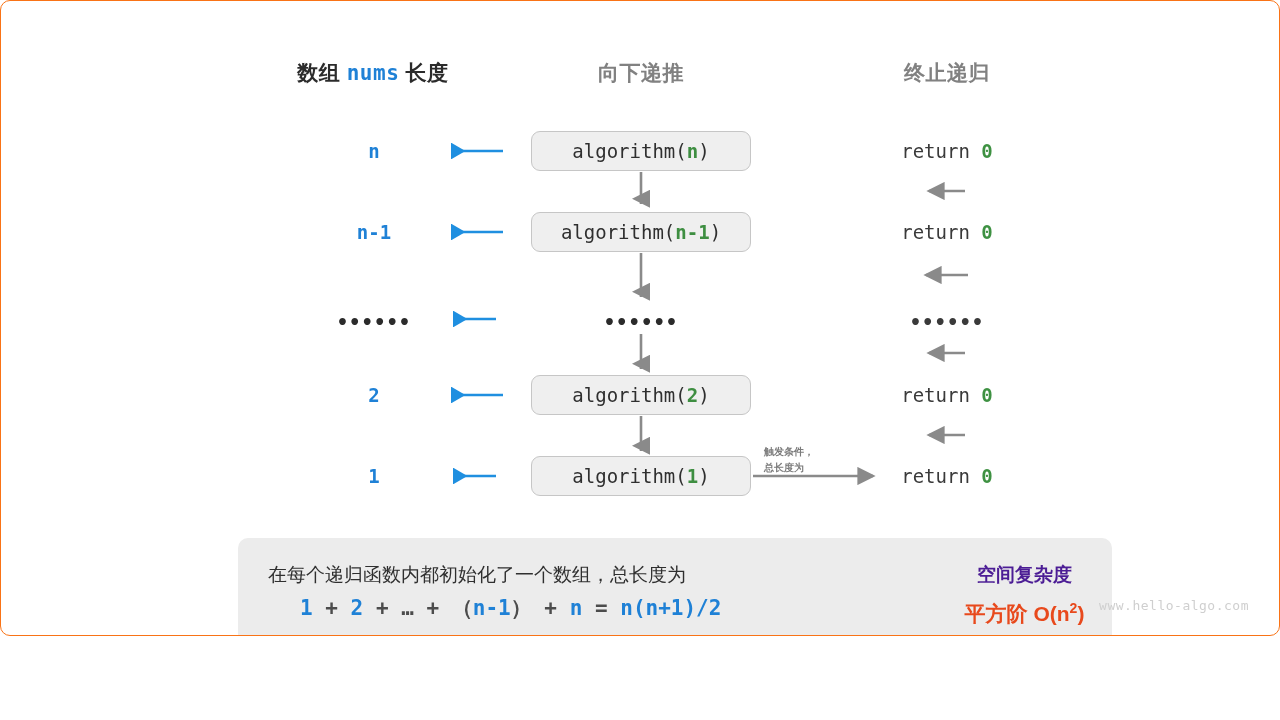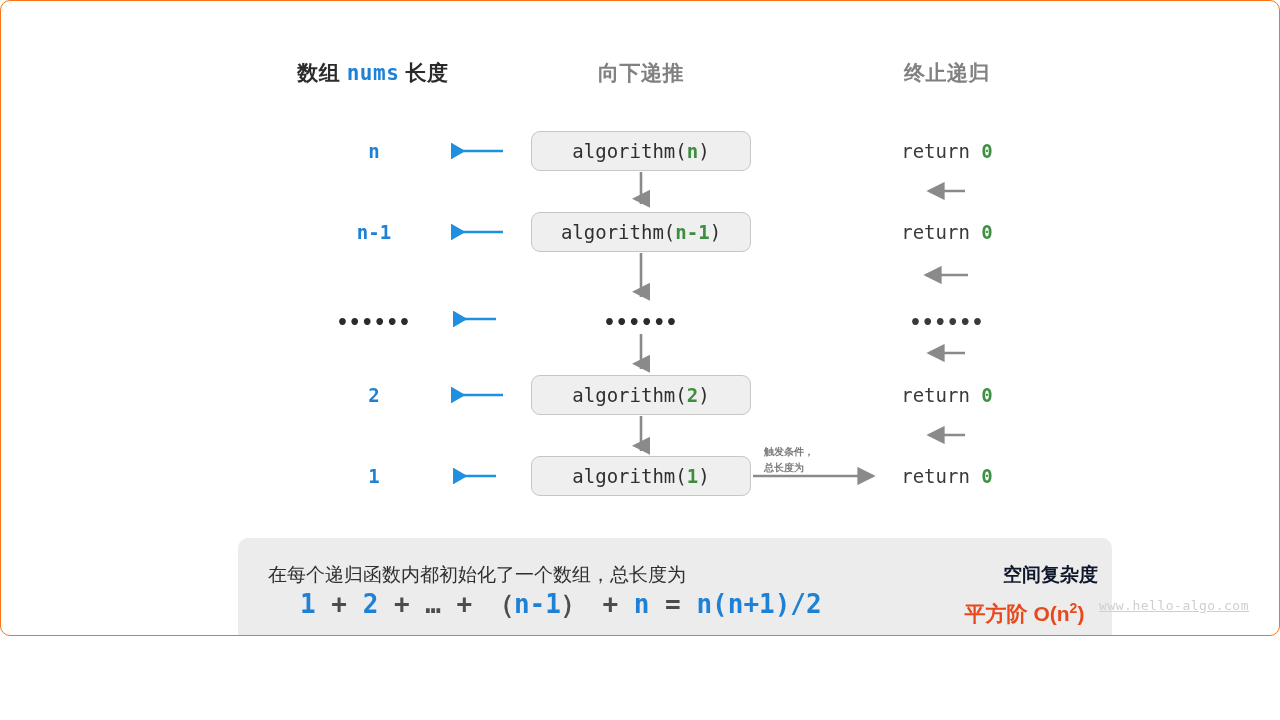--- a/index.html
+++ b/index.html
@@ -113,37 +113,37 @@
     position: absolute;
     left: 30px;
     top: 24px;
     font-size: 19px;
     color: #2f2f2f;
     white-space: nowrap;
   }
   .sum-formula {
     position: absolute;
     left: 62px;
-    top: 49px;
-    font-size: 26px;
+    top: 56px;
+    font-size: 21px;
     font-weight: bold;
     font-family: "DejaVu Sans Mono", "Liberation Mono", monospace;
     color: #1f81d6;
     white-space: nowrap;
   }
   .sum-formula .op { color: #4c4c4c; }
   .sum-right-title {
     position: absolute;
-    left: 725px;
+    left: 699px;
     top: 24px;
     width: 175px;
     text-align: center;
     font-size: 19px;
     font-weight: bold;
-    color: #0f172a;
+    color: #4c1d95;
     white-space: nowrap;
   }
   .sum-right-value {
     position: absolute;
     left: 689px;
     top: 62px;
     width: 195px;
     text-align: center;
     font-size: 21px;
     font-weight: bold;
@@ -153,21 +153,20 @@
   .sum-right-value sup { font-size: 14px; }
 
   .watermark {
     position: absolute;
     right: 30px;
     bottom: 22px;
     font-family: "DejaVu Sans Mono", "Liberation Mono", monospace;
     font-size: 13px;
     color: #cfcfcf;
     letter-spacing: 0.5px;
-    text-decoration: underline;
   }
 
   svg.overlay {
     position: absolute;
     left: 0; top: 0;
     width: 1280px;
     height: 720px;
     pointer-events: none;
   }
 </style>

